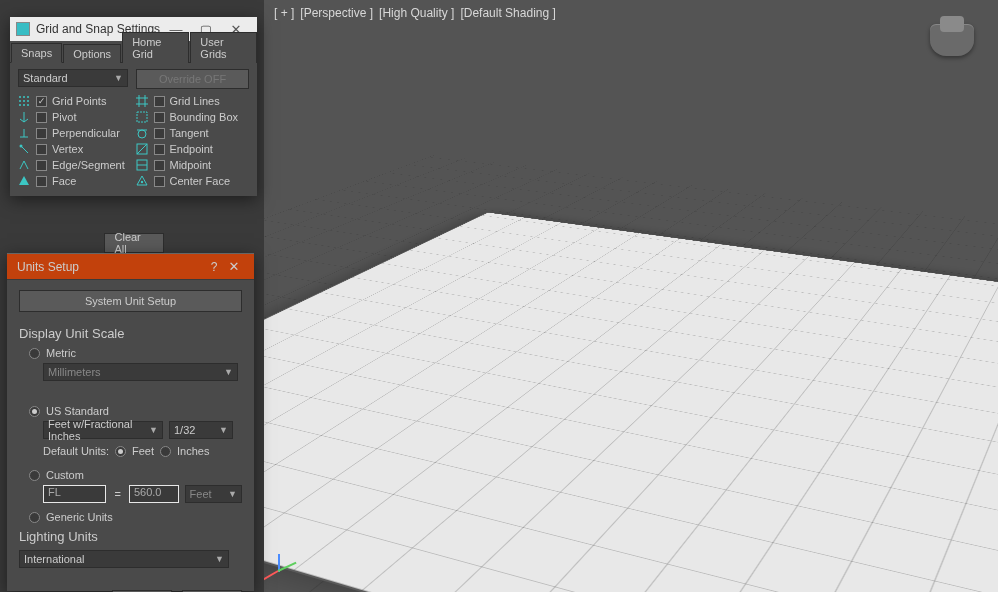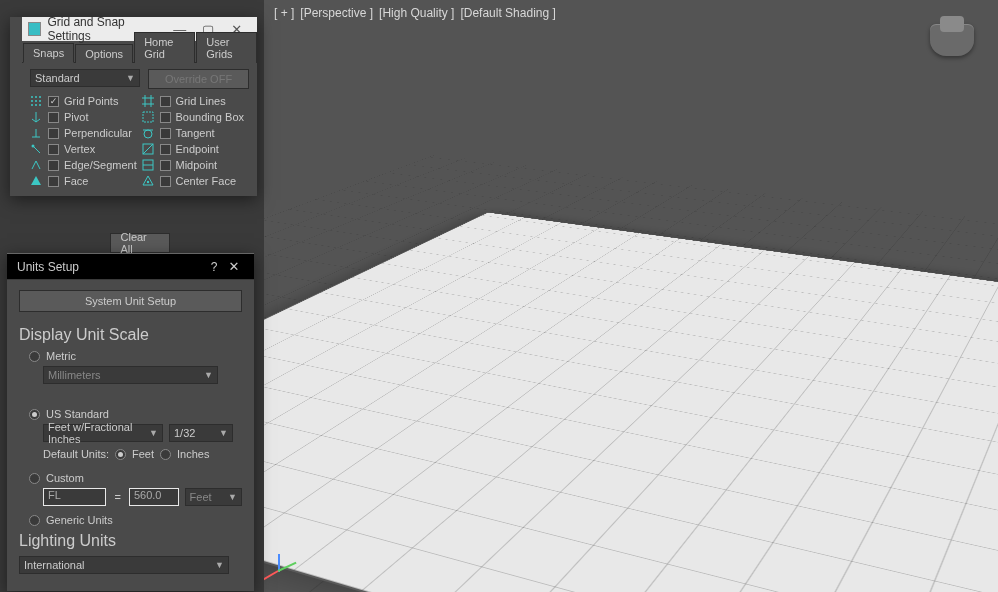--- a/index.html
+++ b/index.html
@@ -81,21 +81,20 @@
   .dialog {
     position: absolute;
     background: #4a4a4a;
     box-shadow: 0 4px 16px rgba(0,0,0,0.5);
     color: #cccccc;
   }
   .grid-snap {
     left: 10px; top: 17px;
     width: 247px;
     height: 179px;
-    padding-left: 12px;
   }
   .titlebar {
     height: 24px;
     background: #ececec;
     color: #333;
     display: flex;
     align-items: center;
     padding: 0 6px;
     font-size: 12px;
   }
@@ -175,38 +174,38 @@
   
   .units-setup {
     left: 7px; top: 253px;
     width: 247px;
     height: 338px;
     background:#4a4a4a;
     border-top:1px solid #666;
   }
   .units-titlebar {
     height: 26px;
-    background:#000000;
+    background:#c2410c;
     display:flex; align-items:center;
     padding:0 10px;
     font-size:12px;
     border-bottom:1px solid #3a3a3a;
   }
   .units-titlebar .help { width:20px; text-align:center;}
   .units-titlebar .close { width:20px; text-align:center; font-size:13px;}
   .units-body { padding:10px 12px 8px 12px; }
   .wide-btn {
     background:#5a5a5a;
     border:1px solid #2d2d2d;
     height:22px;
     display:flex; align-items:center; justify-content:center;
     font-size:11px;
     cursor:pointer;
   }
-  .section-label { font-size:16px; margin:14px 0 6px 0; display:block;}
+  .section-label { font-size:13px; margin:14px 0 6px 0; display:block;}
   .radio {
     width:11px; height:11px; border:1px solid #888; border-radius:50%;
     background:#3a3a3a; display:inline-flex; align-items:center; justify-content:center;
   }
   .radio.checked::after{ content:""; width:5px; height:5px; background:#ccc; border-radius:50%;}
   .radio-row { display:flex; align-items:center; gap:6px; margin:6px 0 4px 10px;}
   .indent { margin-left: 24px; }
   .row-inline { display:flex; align-items:center; gap:6px; }
   .text-input {
     background:#3a3a3a; border:1px solid #2d2d2d; color:#888;
@@ -396,21 +395,21 @@
   <div class="units-body">
     <div class="wide-btn">System Unit Setup</div>
 
     <span class="section-label">Display Unit Scale</span>
 
     <div class="radio-row">
       <span class="radio"></span>
       <span>Metric</span>
     </div>
     <div class="indent">
-      <div class="dropdown dim-text" style="width:175px">
+      <div class="dropdown dim-text" style="width:195px">
         <span class="dim-text">Millimeters</span>
         <span class="caret">▼</span>
       </div>
     </div>
 
     <div class="radio-row" style="margin-top:24px">
       <span class="radio checked"></span>
       <span>US Standard</span>
     </div>
     <div class="indent row-inline">

